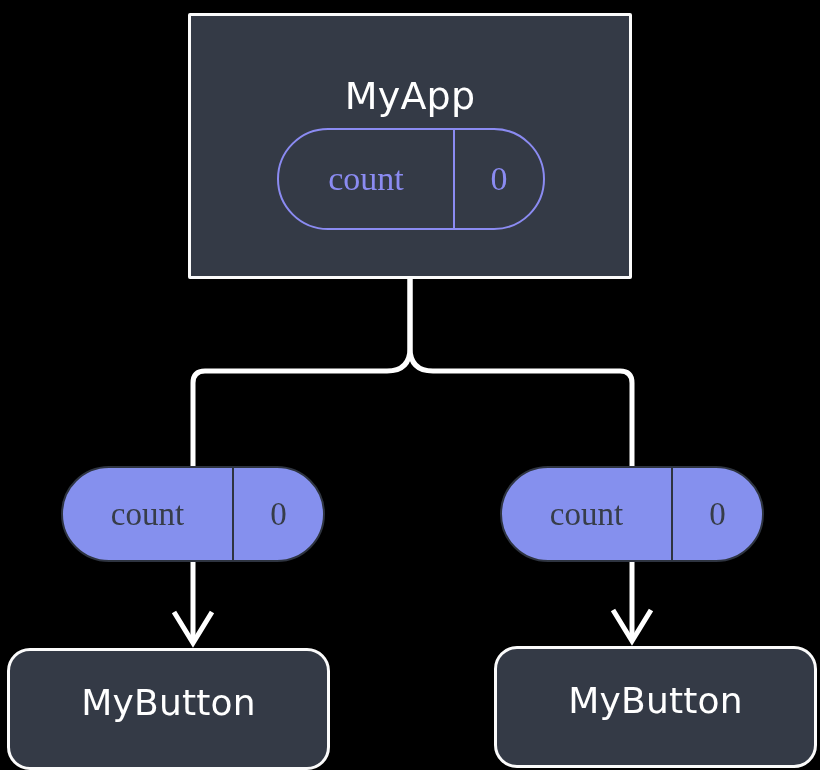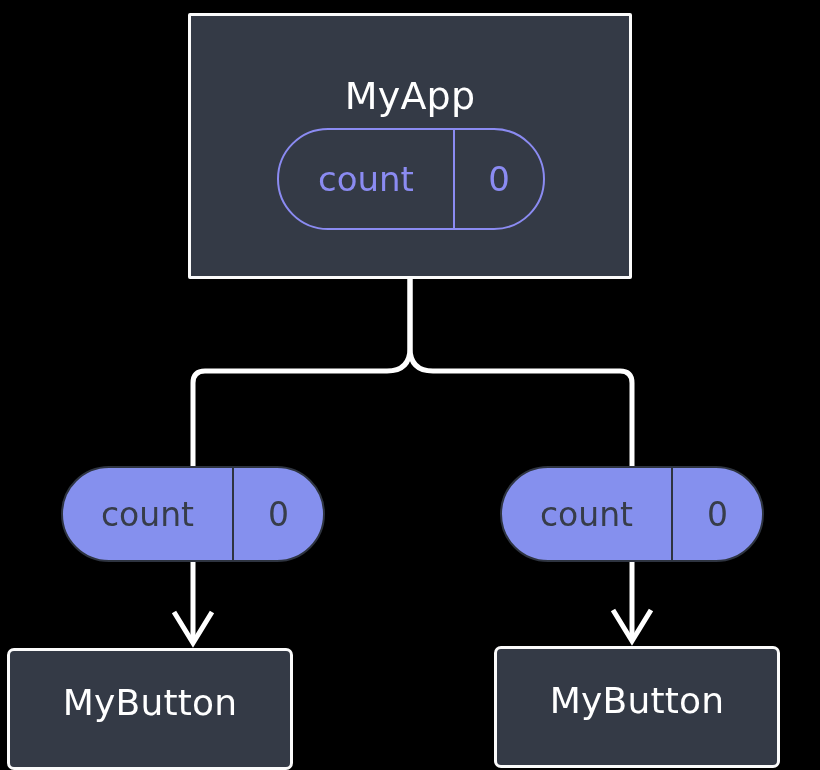--- a/index.html
+++ b/index.html
@@ -57,40 +57,41 @@
     height: 266px;
     border-radius: 2px;
   }
   #app-box .box-title {
     top: 58px;
     font-size: 38px;
   }
 
   
   .button-box {
-    width: 286px;
+    width: 323px;
     height: 122px;
-    border-radius: 7px;
+    border-radius: 23px;
   }
   #button-box-left  { left: 7px;   top: 648px; }
   #button-box-right { left: 494px; top: 646px; }
   .button-box .box-title {
     top: 31px;
     font-size: 36px;
   }
 
   
   .state-pill {
     position: absolute;
     box-sizing: border-box;
     display: flex;
     align-items: stretch;
     border-radius: 999px;
     overflow: hidden;
     z-index: 3;
+    font-family: Liberation Serif, serif;
   }
   .pill-name, .pill-value {
     display: flex;
     align-items: center;
     justify-content: center;
     box-sizing: border-box;
     white-space: nowrap;
   }
 
   

